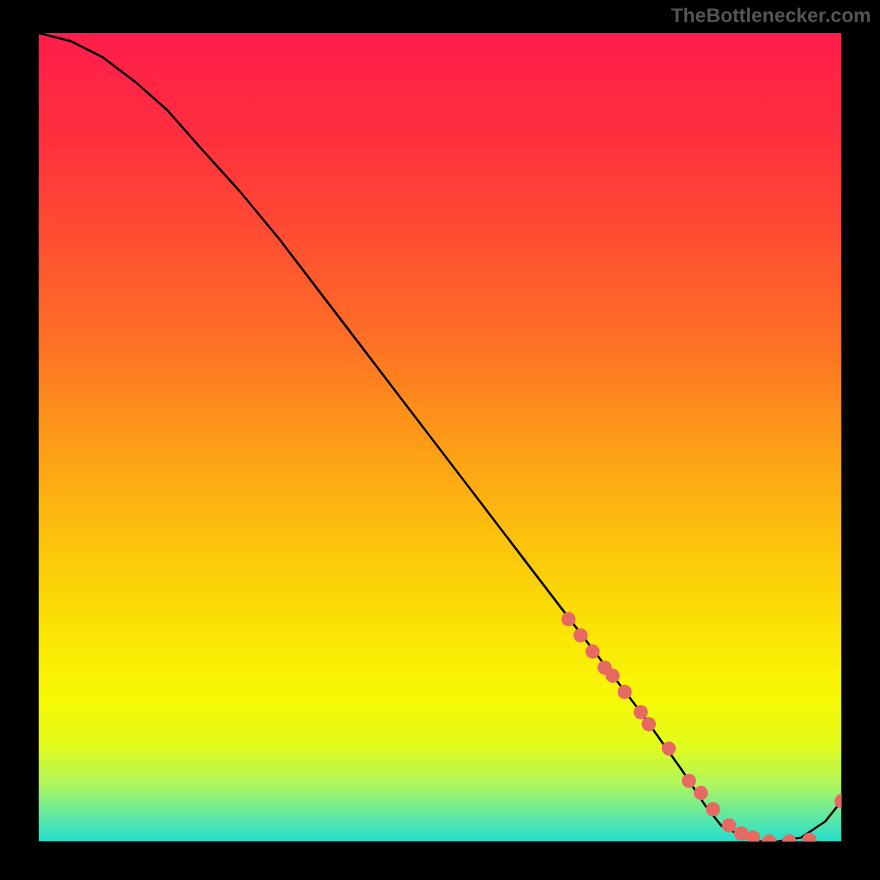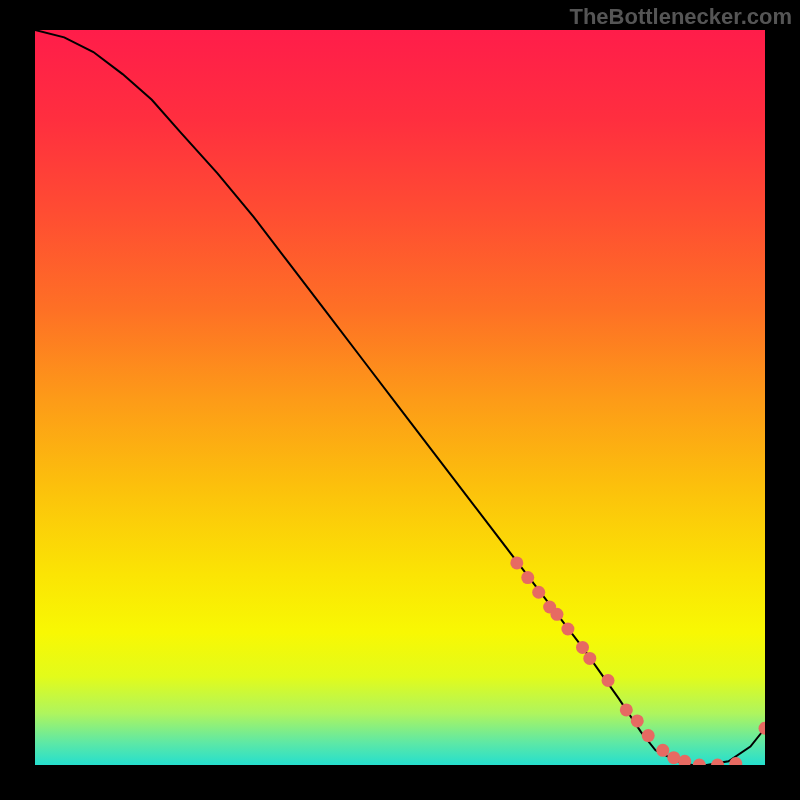--- a/index.html
+++ b/index.html
@@ -14,21 +14,21 @@
     position: relative;
     width: 800px;
     height: 800px;
     background: #000;
   }
   .watermark {
     position: absolute;
     right: 8px;
     top: 4px;
     color: #555;
-    font-size: 22px;
+    font-size: 18px;
     font-weight: bold;
     z-index: 5;
     user-select: none;
   }
   .plot {
     position: absolute;
     left: 35px;
     top: 30px;
     width: 730px;
     height: 735px;

